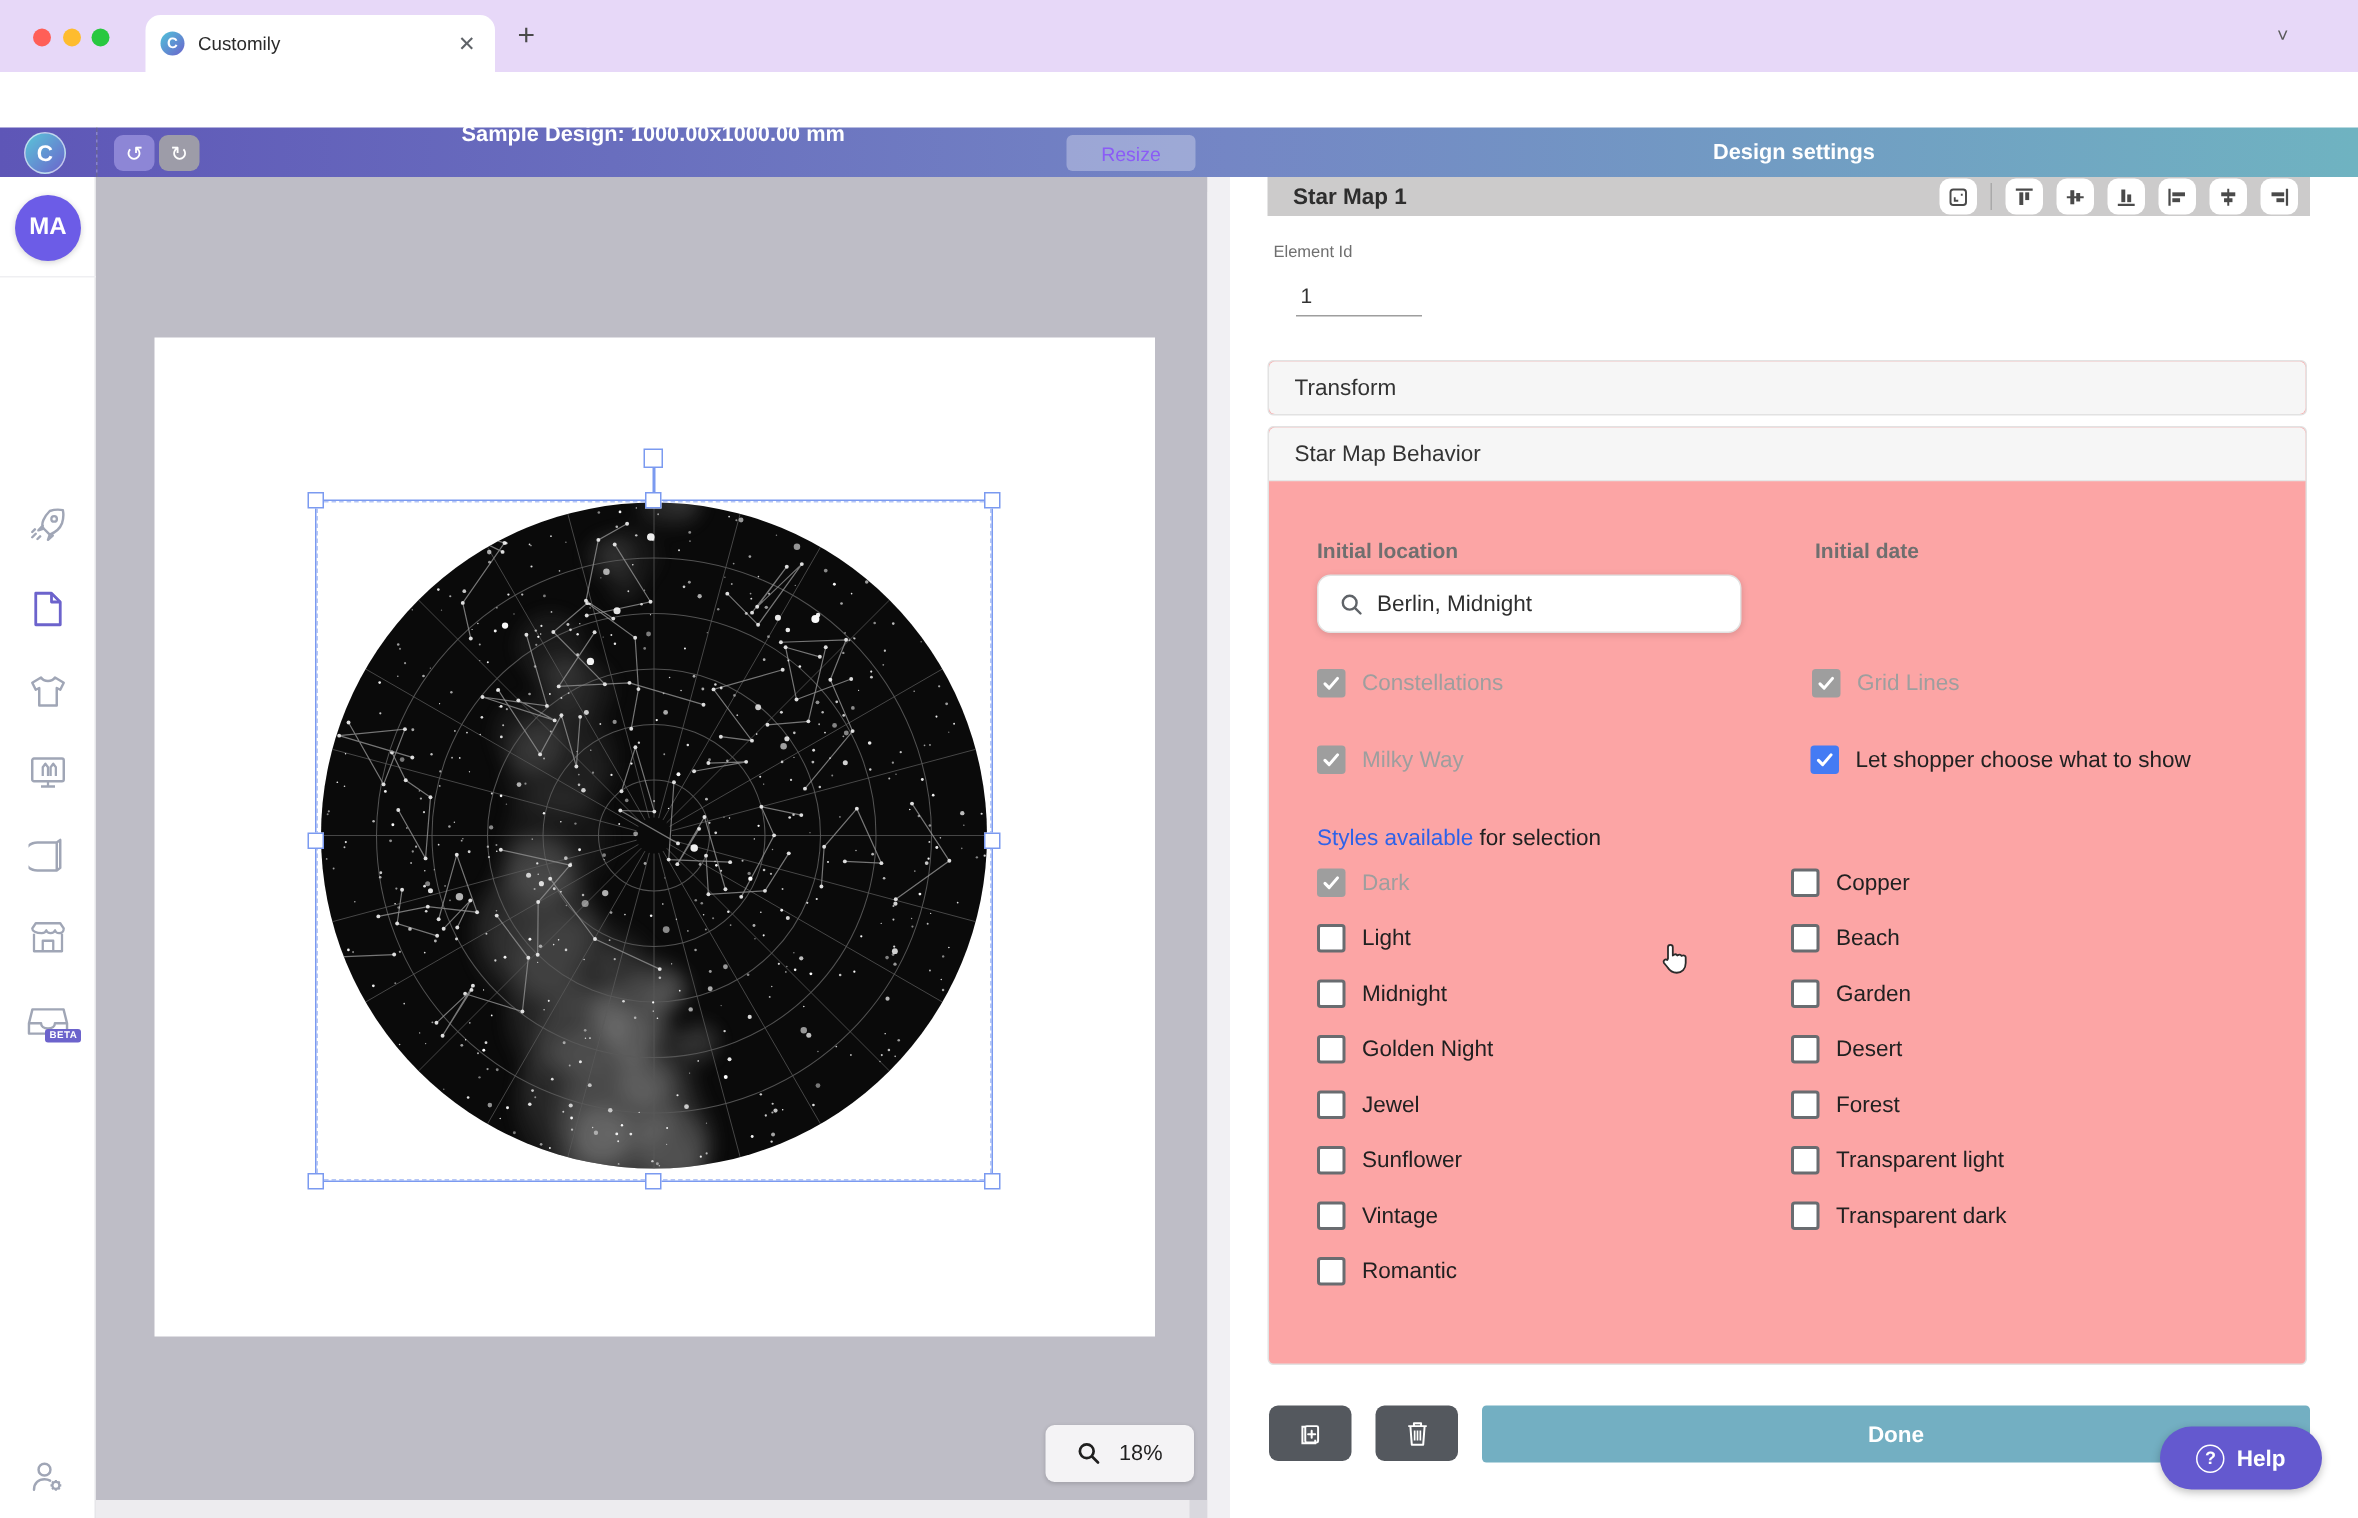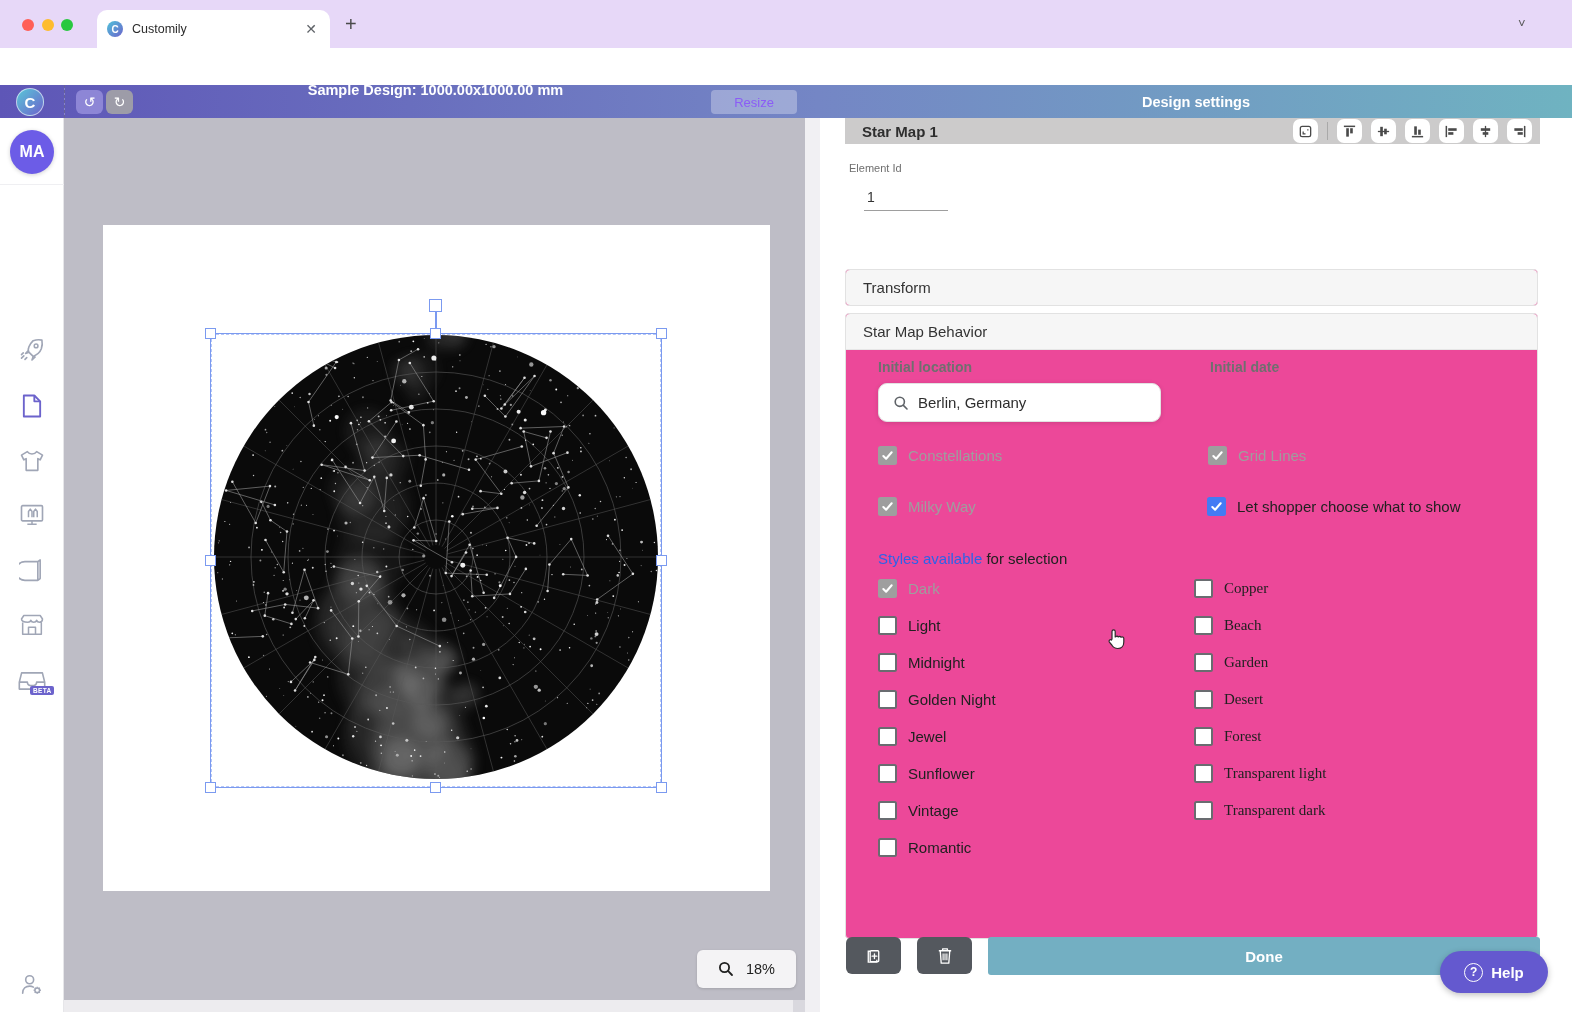--- a/index.html
+++ b/index.html
@@ -88,21 +88,21 @@
   .el-tools { position:absolute; right:8px; top:1px; display:flex; align-items:center; gap:9px; }
   .tool-btn { width:25px; height:24px; background:#fff; border-radius:7px; display:flex;
               align-items:center; justify-content:center; }
   .tool-div { width:1px; height:18px; background:#A9A9A9; }
 
   .eid-label { position:absolute; left:29px; top:44px; font-size:11px; color:#6F6F6F; }
   .eid-input { position:absolute; left:44px; top:66px; width:84px; height:27px; border:none;
                border-bottom:1px solid #9E9E9E; font-size:14px; color:#333; padding-left:3px;
                font-family:"Liberation Sans",sans-serif; background:transparent;}
 
-  .card { position:absolute; left:25px; width:693px; border:1px solid #E2E2E2; border-radius:4px; background:#ec4899;margin-top:29px; }
+  .card { position:absolute; left:25px; width:693px; border:1px solid #E2E2E2; border-radius:4px; background:#fca5a5; }
   .card-transform { top:122px; height:37px; }
   .card-behavior { top:166px; height:626px; }
   .card-head { height:36px; background:#F6F6F6; border-bottom:1px solid #E6E6E6; border-radius:4px 4px 0 0;
                display:flex; align-items:center; font-size:15px; color:#333; font-weight:500; }
   .card-transform .card-head { border-bottom:none; border-radius:4px; height:35px; }
   .card-head span { margin-left:17px; }
 
   .fld-label { position:absolute; font-size:14px; font-weight:bold; color:#6F6F6F; }
   .loc-input { position:absolute; left:58px; top:265px; width:283px; height:39px; background:#fff;
                border:1px solid #E2E2E2; border-radius:9px; box-shadow:0 1px 5px rgba(0,0,0,.13);
@@ -119,21 +119,21 @@
   .cb-blue { background:#447BF4; }
   .cb svg { display:block; }
   .cb-label { font-size:15px; line-height:19px; margin-left:11px; color:#212121; }
   .cb-label.dim { color:#9E9E9E; }
 
   .styles-line { position:absolute; left:58px; top:432px; font-size:15px; color:#212121; }
   .styles-link { color:#2E62E9; }
 
   .col-styles { position:absolute; top:461px; display:flex; flex-direction:column; gap:18px; }
   .col-left { left:58px; }
-  .col-right { left:374px;font-family:Liberation Serif, serif; }
+  .col-right { left:374px; }
   .col-styles .cb-row { position:relative; }
 
   .sq-btn { position:absolute; top:819px; width:55px; height:37px; background:#54585E; border-radius:6px;
             display:flex; align-items:center; justify-content:center; }
   .dup-btn { left:26px; }
   .del-btn { left:97px; }
   .done-btn { position:absolute; left:168px; top:819px; width:552px; height:38px; background:#73AFC2;
               border-radius:3px; color:#fff; font-size:15px; font-weight:bold; display:flex;
               align-items:center; justify-content:center; }
 
@@ -1125,21 +1125,21 @@
   </div>
 
   <div class="fld-label" style="left:58px; top:241px">Initial location</div>
   <div class="fld-label" style="left:390px; top:241px">Initial date</div>
 
   <div class="loc-input">
     <svg style="margin-left:14px" width="16" height="16" viewBox="0 0 16 16">
         <circle cx="6.8" cy="6.8" r="4.6" stroke="#5f6368" stroke-width="1.6" fill="none"></circle>
         <path d="M10.4 10.4 L14 14" stroke="#5f6368" stroke-width="1.6" stroke-linecap="round"></path>
       </svg>
-    <span class="loc-text">Berlin, Germany</span>
+    <span class="loc-text">Berlin, Midnight</span>
   </div>
 
 
   <label class="cb-row" style="left: 58px; top: 328px;">
       <span class="cb cb-gray">
         <svg width="13" height="13" viewBox="0 0 14 14">
           <path d="M2.5 7.5 L5.5 10.5 L11.5 3.5" stroke="#fff" stroke-width="2.2" fill="none" stroke-linecap="round" stroke-linejoin="round"></path>
         </svg>
       </span>
       <span class="cb-label dim">Constellations</span>

